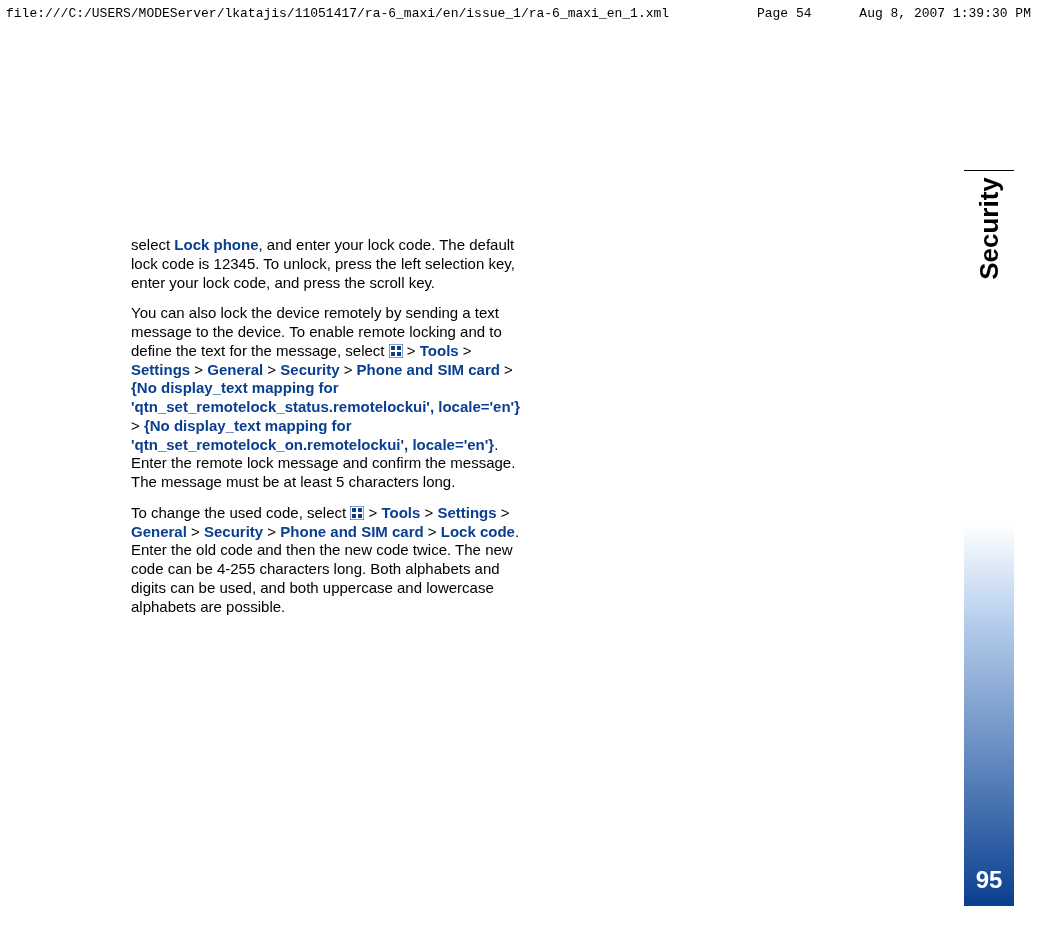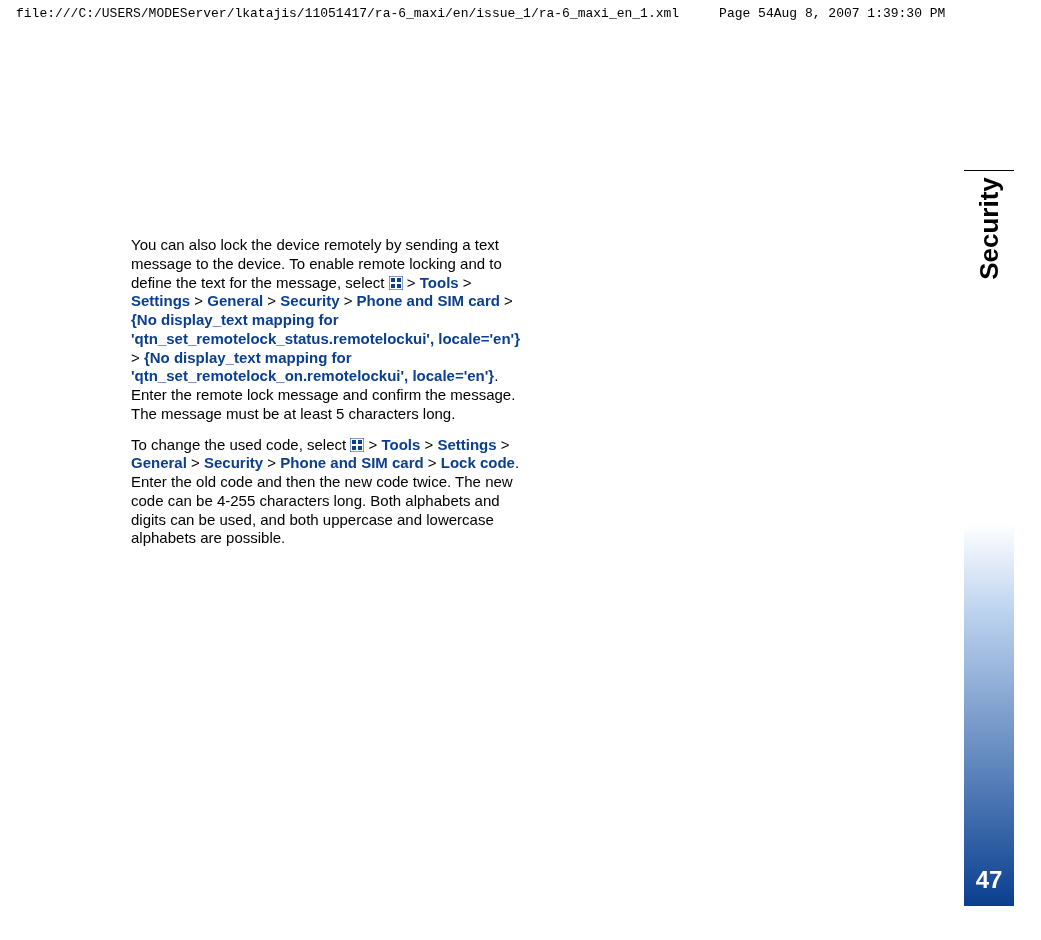--- a/index.html
+++ b/index.html
@@ -13,21 +13,22 @@
   }
   .header-bar {
     position: absolute;
     top: 6px;
     left: 0;
     width: 100%;
     font-family: "Courier New", monospace;
     font-size: 13px;
     color: #000;
     display: flex;
-    padding: 0 10px 0 16px;
+    justify-content: space-between;
+    padding: 0 10px 0 6px;
   }
   .header-left { white-space: nowrap; }
   .header-center { white-space: nowrap; padding-left: 40px; }
   .header-right { white-space: nowrap; }
   .page-outer {
     position: absolute;
     top: 30px;
     left: 26px;
     width: 988px;
     height: 870px;
@@ -90,25 +91,28 @@
 <div class="header-bar">
   <span class="header-left">file:///C:/USERS/MODEServer/lkatajis/11051417/ra-6_maxi/en/issue_1/ra-6_maxi_en_1.xml</span>
   <span class="header-center">Page 54</span>
   <span class="header-right">Aug 8, 2007 1:39:30 PM</span>
 </div>
 
 <div class="page-outer">
 
   <div class="side-tab">
     <div class="side-tab-label">Security</div>
-    <div class="page-number">47</div>
+    <div class="page-number">95</div>
   </div>
 
   <div class="content">
 
+    <p>
+      <span>select </span><span class="ui-term">Lock phone</span><span>, and enter your lock code. The default lock code is 12345. To unlock, press the left selection key, enter your lock code, and press the scroll key.</span>
+    </p>
 
     <p>
       <span>You can also lock the device remotely by sending a text message to the device. To enable remote locking and to define the text for the message, select </span><span class="menu-icon"><svg viewBox="0 0 14 14">
             <rect x="0" y="0" width="14" height="14" fill="#fff" stroke="#0a3f8f" stroke-width="1"></rect>
             <rect x="2" y="2" width="4" height="4" fill="#0a3f8f"></rect>
             <rect x="8" y="2" width="4" height="4" fill="#0a3f8f"></rect>
             <rect x="2" y="8" width="4" height="4" fill="#0a3f8f"></rect>
             <rect x="8" y="8" width="4" height="4" fill="#0a3f8f"></rect>
           </svg></span><span class="sep"> &gt; </span><span class="ui-term">Tools</span><span class="sep"> &gt; </span><span class="ui-term">Settings</span><span class="sep"> &gt; </span><span class="ui-term">General</span><span class="sep"> &gt; </span><span class="ui-term">Security</span><span class="sep"> &gt; </span><span class="ui-term">Phone and SIM card</span><span class="sep"> &gt; </span><span class="ui-term">{No display_text mapping for 'qtn_set_remotelock_status.remotelockui', locale='en'}</span><span class="sep"> &gt; </span><span class="ui-term">{No display_text mapping for 'qtn_set_remotelock_on.remotelockui', locale='en'}</span><span>. Enter the remote lock message and confirm the message. The message must be at least 5 characters long.</span>
     </p>

